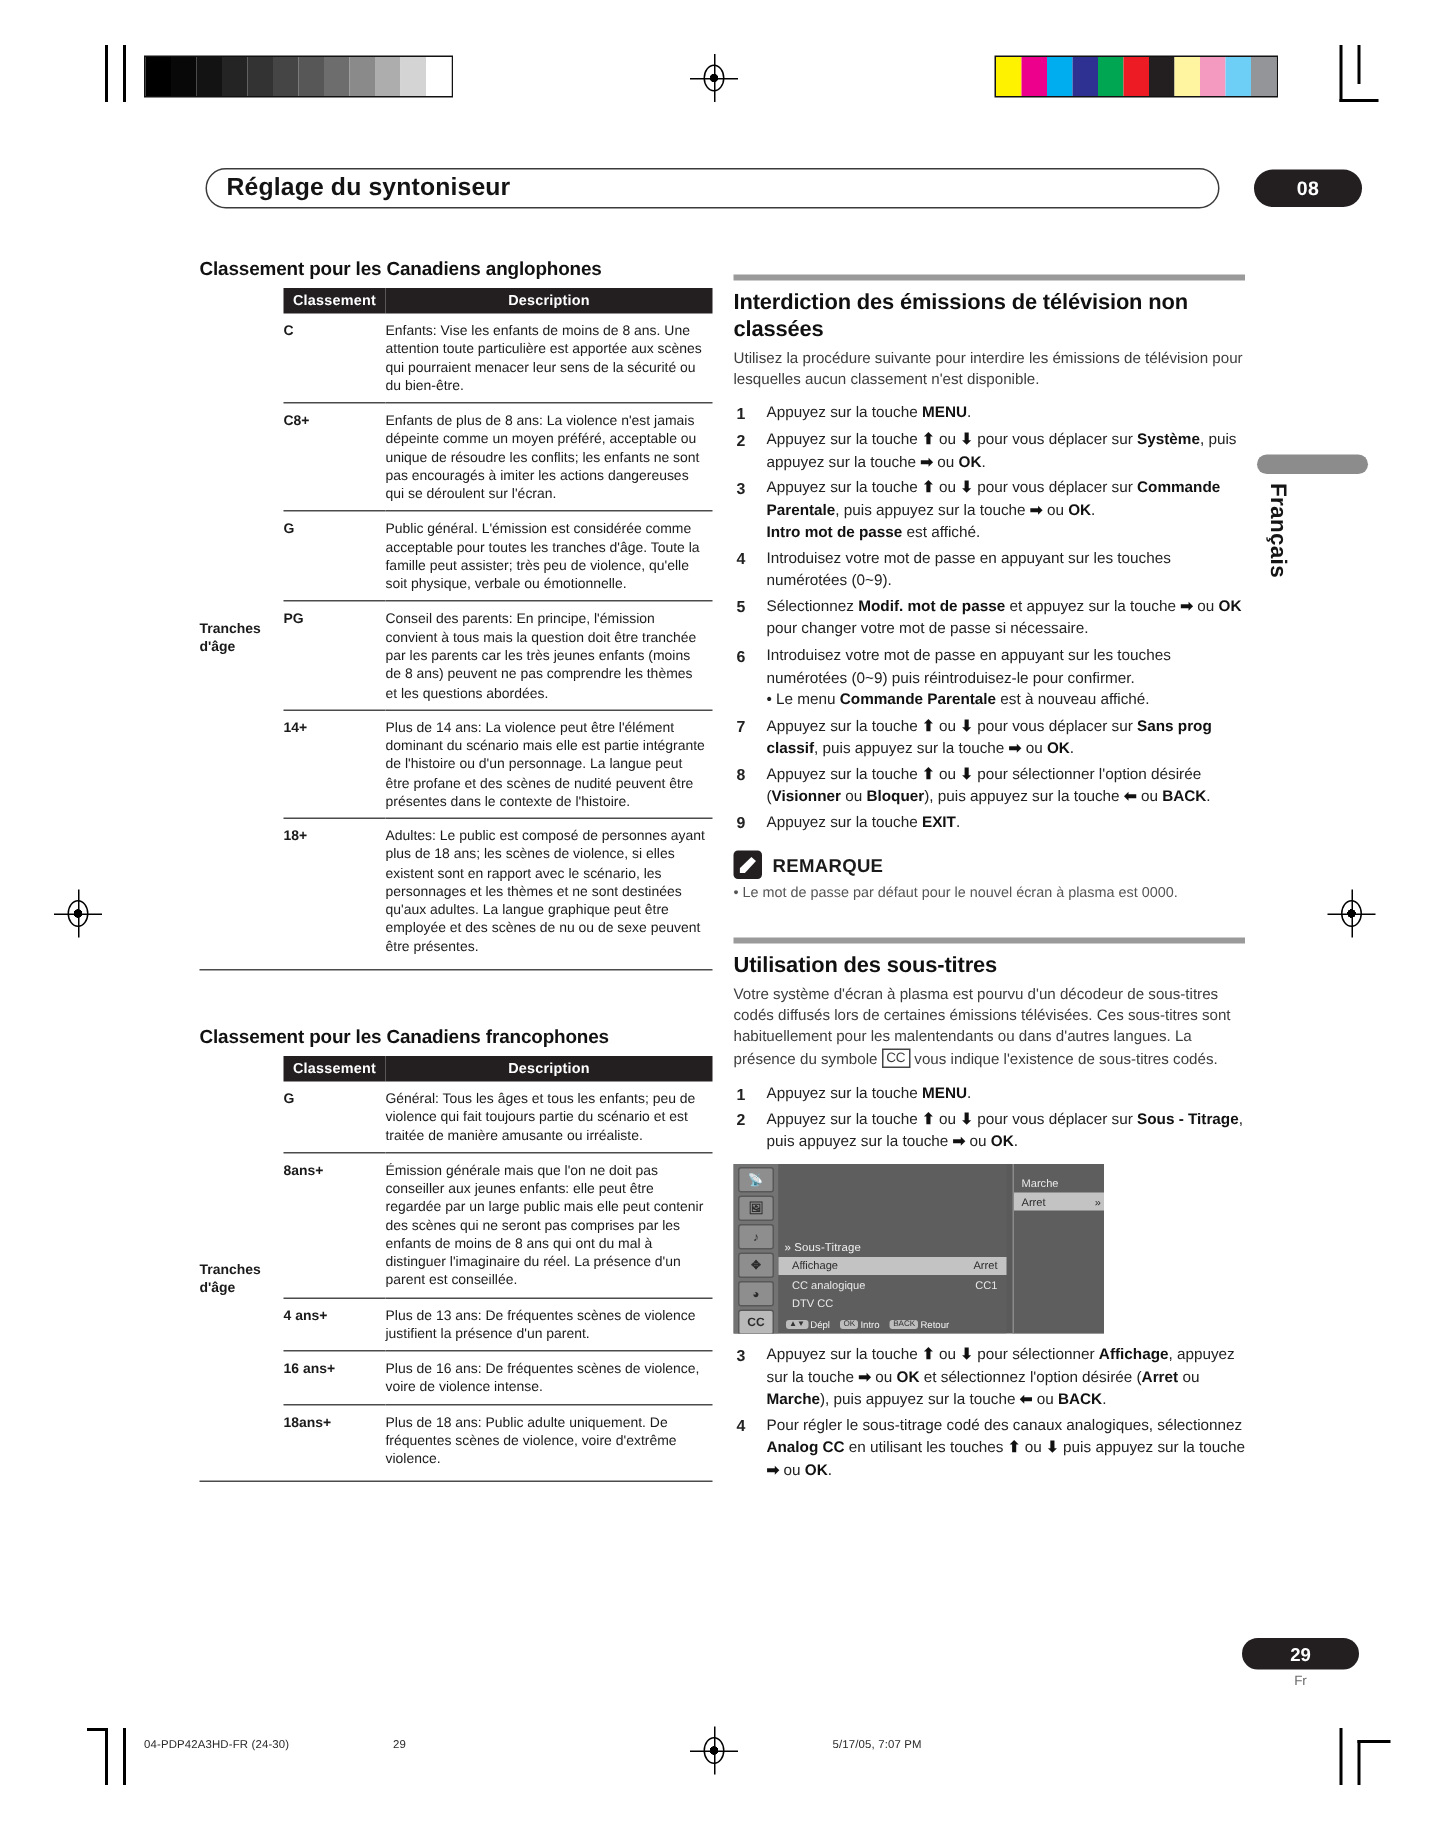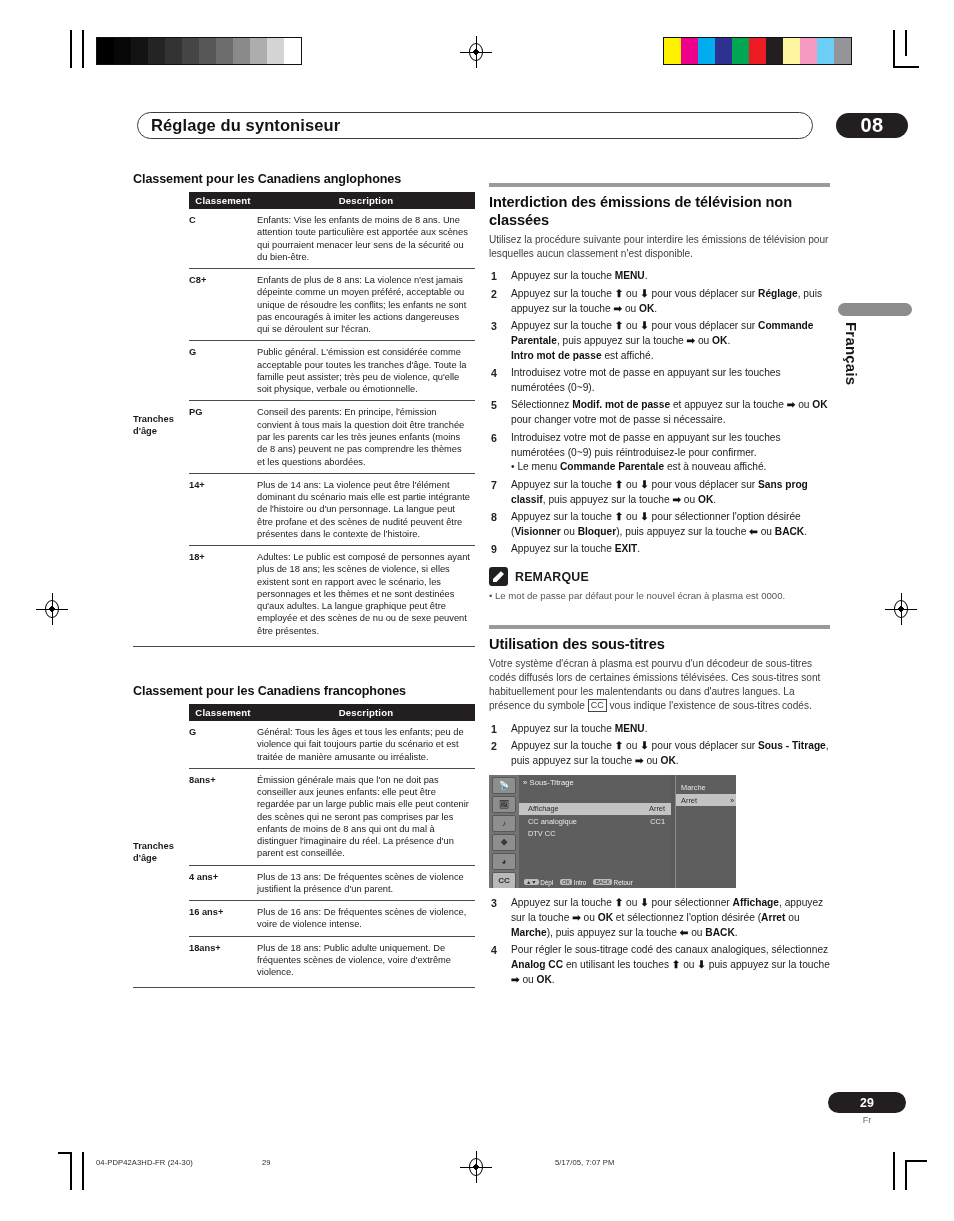--- a/index.html
+++ b/index.html
@@ -60,21 +60,21 @@
     padding-left: 13px;
     color: #141414;
   }
   .chapter-num {
     position: absolute;
     left: 836px; top: 113px;
     width: 72px; height: 25px;
     background: #231f20;
     border-radius: 13px;
     color: #fff;
-    font-size: 20px;
+    font-size: 13px;
     font-weight: bold;
     display: flex;
     align-items: center;
     justify-content: center;
     letter-spacing: .3px;
   }
 
   
   .lang-pill {
     position: absolute;
@@ -248,22 +248,23 @@
   }
   .osd-ic.sel { background: #b9b9b9; }
   .osd-ic .glyph {
     position: absolute; inset: 0;
     display: flex; align-items: center; justify-content: center;
     font-size: 8px; color: #2c2c2c; font-weight: bold;
   }
   .osd-main { position: absolute; left: 30px; top: 0; width: 152px; height: 113px; background: #5e5e5e; }
   .osd-title {
     color: #f0f0f0; font-size: 7.6px;
-    padding: 3px 0 16px 4px;
+    padding: 3px 0 2px 4px;
     letter-spacing: .1px;
+    margin-top: 48px;
   }
   .osd-row {
     display: flex; justify-content: space-between;
     font-size: 7.4px;
     color: #e9e9e9;
     padding: 0.5px 6px 0.5px 9px;
     line-height: 1.5;
   }
   .osd-row.hl { background: #c3c3c3; color: #2a2a2a; }
   .osd-bottom {
@@ -472,21 +473,21 @@
   <div class="tbl-end"></div>
 </div>
 
 <div class="col-right">
 
   <div class="rule-bar"></div>
   <h2 class="sec-head">Interdiction des émissions de télévision non classées</h2>
   <p class="body">Utilisez la procédure suivante pour interdire les émissions de télévision pour lesquelles aucun classement n'est disponible.</p>
   <ol class="steps" id="steps1">
       <li><span class="num">1</span>Appuyez sur la touche <span class="b">MENU</span>.</li>
-      <li><span class="num">2</span>Appuyez sur la touche <span class="b">⬆</span> ou <span class="b">⬇</span> pour vous déplacer sur <span class="b">Réglage</span>, puis appuyez sur la touche <span class="b">➡</span> ou <span class="b">OK</span>.</li>
+      <li><span class="num">2</span>Appuyez sur la touche <span class="b">⬆</span> ou <span class="b">⬇</span> pour vous déplacer sur <span class="b">Système</span>, puis appuyez sur la touche <span class="b">➡</span> ou <span class="b">OK</span>.</li>
       <li><span class="num">3</span>Appuyez sur la touche <span class="b">⬆</span> ou <span class="b">⬇</span> pour vous déplacer sur <span class="b">Commande Parentale</span>, puis appuyez sur la touche <span class="b">➡</span> ou <span class="b">OK</span>.<br><span class="b">Intro mot de passe</span> est affiché.</li>
       <li><span class="num">4</span>Introduisez votre mot de passe en appuyant sur les touches numérotées (0~9).</li>
       <li><span class="num">5</span>Sélectionnez <span class="b">Modif. mot de passe</span> et appuyez sur la touche <span class="b">➡</span> ou <span class="b">OK</span> pour changer votre mot de passe si nécessaire.</li>
       <li><span class="num">6</span>Introduisez votre mot de passe en appuyant sur les touches numérotées (0~9) puis réintroduisez-le pour confirmer.<span class="sub-bullet">• Le menu <span class="b">Commande Parentale</span> est à nouveau affiché.</span></li>
       <li><span class="num">7</span>Appuyez sur la touche <span class="b">⬆</span> ou <span class="b">⬇</span> pour vous déplacer sur <span class="b">Sans prog classif</span>, puis appuyez sur la touche <span class="b">➡</span> ou <span class="b">OK</span>.</li>
       <li><span class="num">8</span>Appuyez sur la touche <span class="b">⬆</span> ou <span class="b">⬇</span> pour sélectionner l'option désirée (<span class="b">Visionner</span> ou <span class="b">Bloquer</span>), puis appuyez sur la touche <span class="b">⬅</span> ou <span class="b">BACK</span>.</li>
       <li><span class="num">9</span>Appuyez sur la touche <span class="b">EXIT</span>.</li>
     </ol>
 
   <div class="remark-head">

